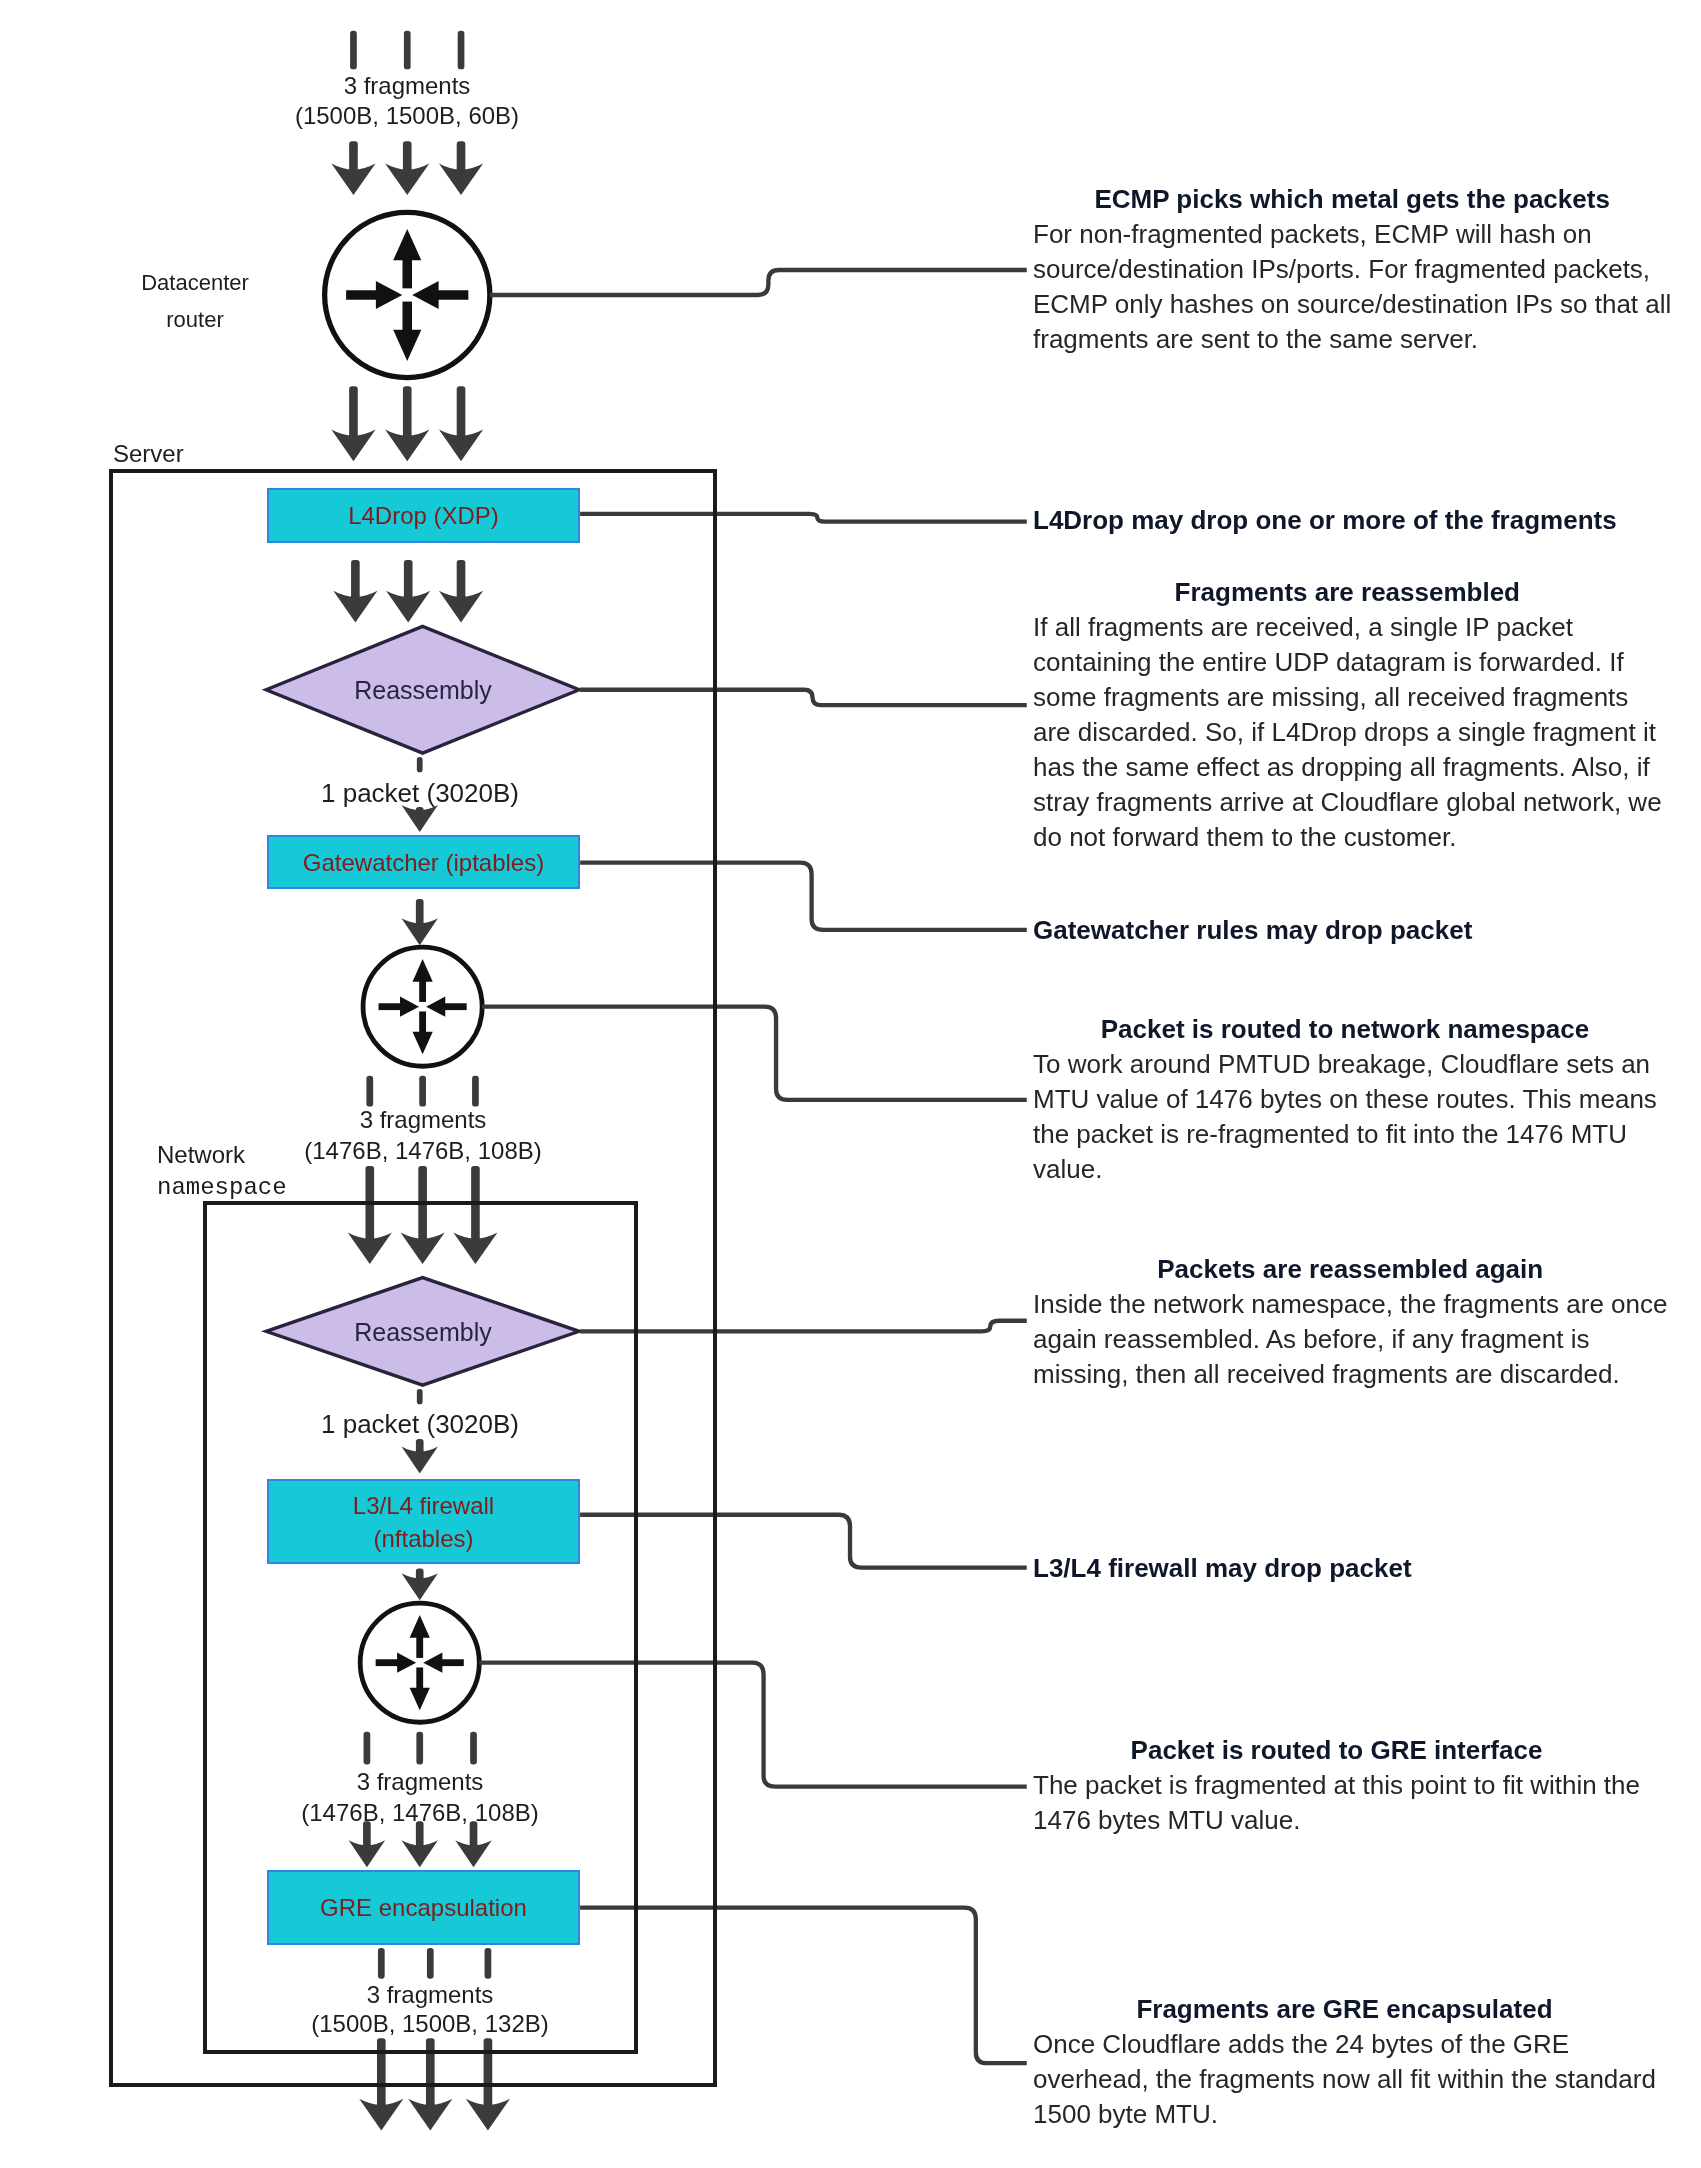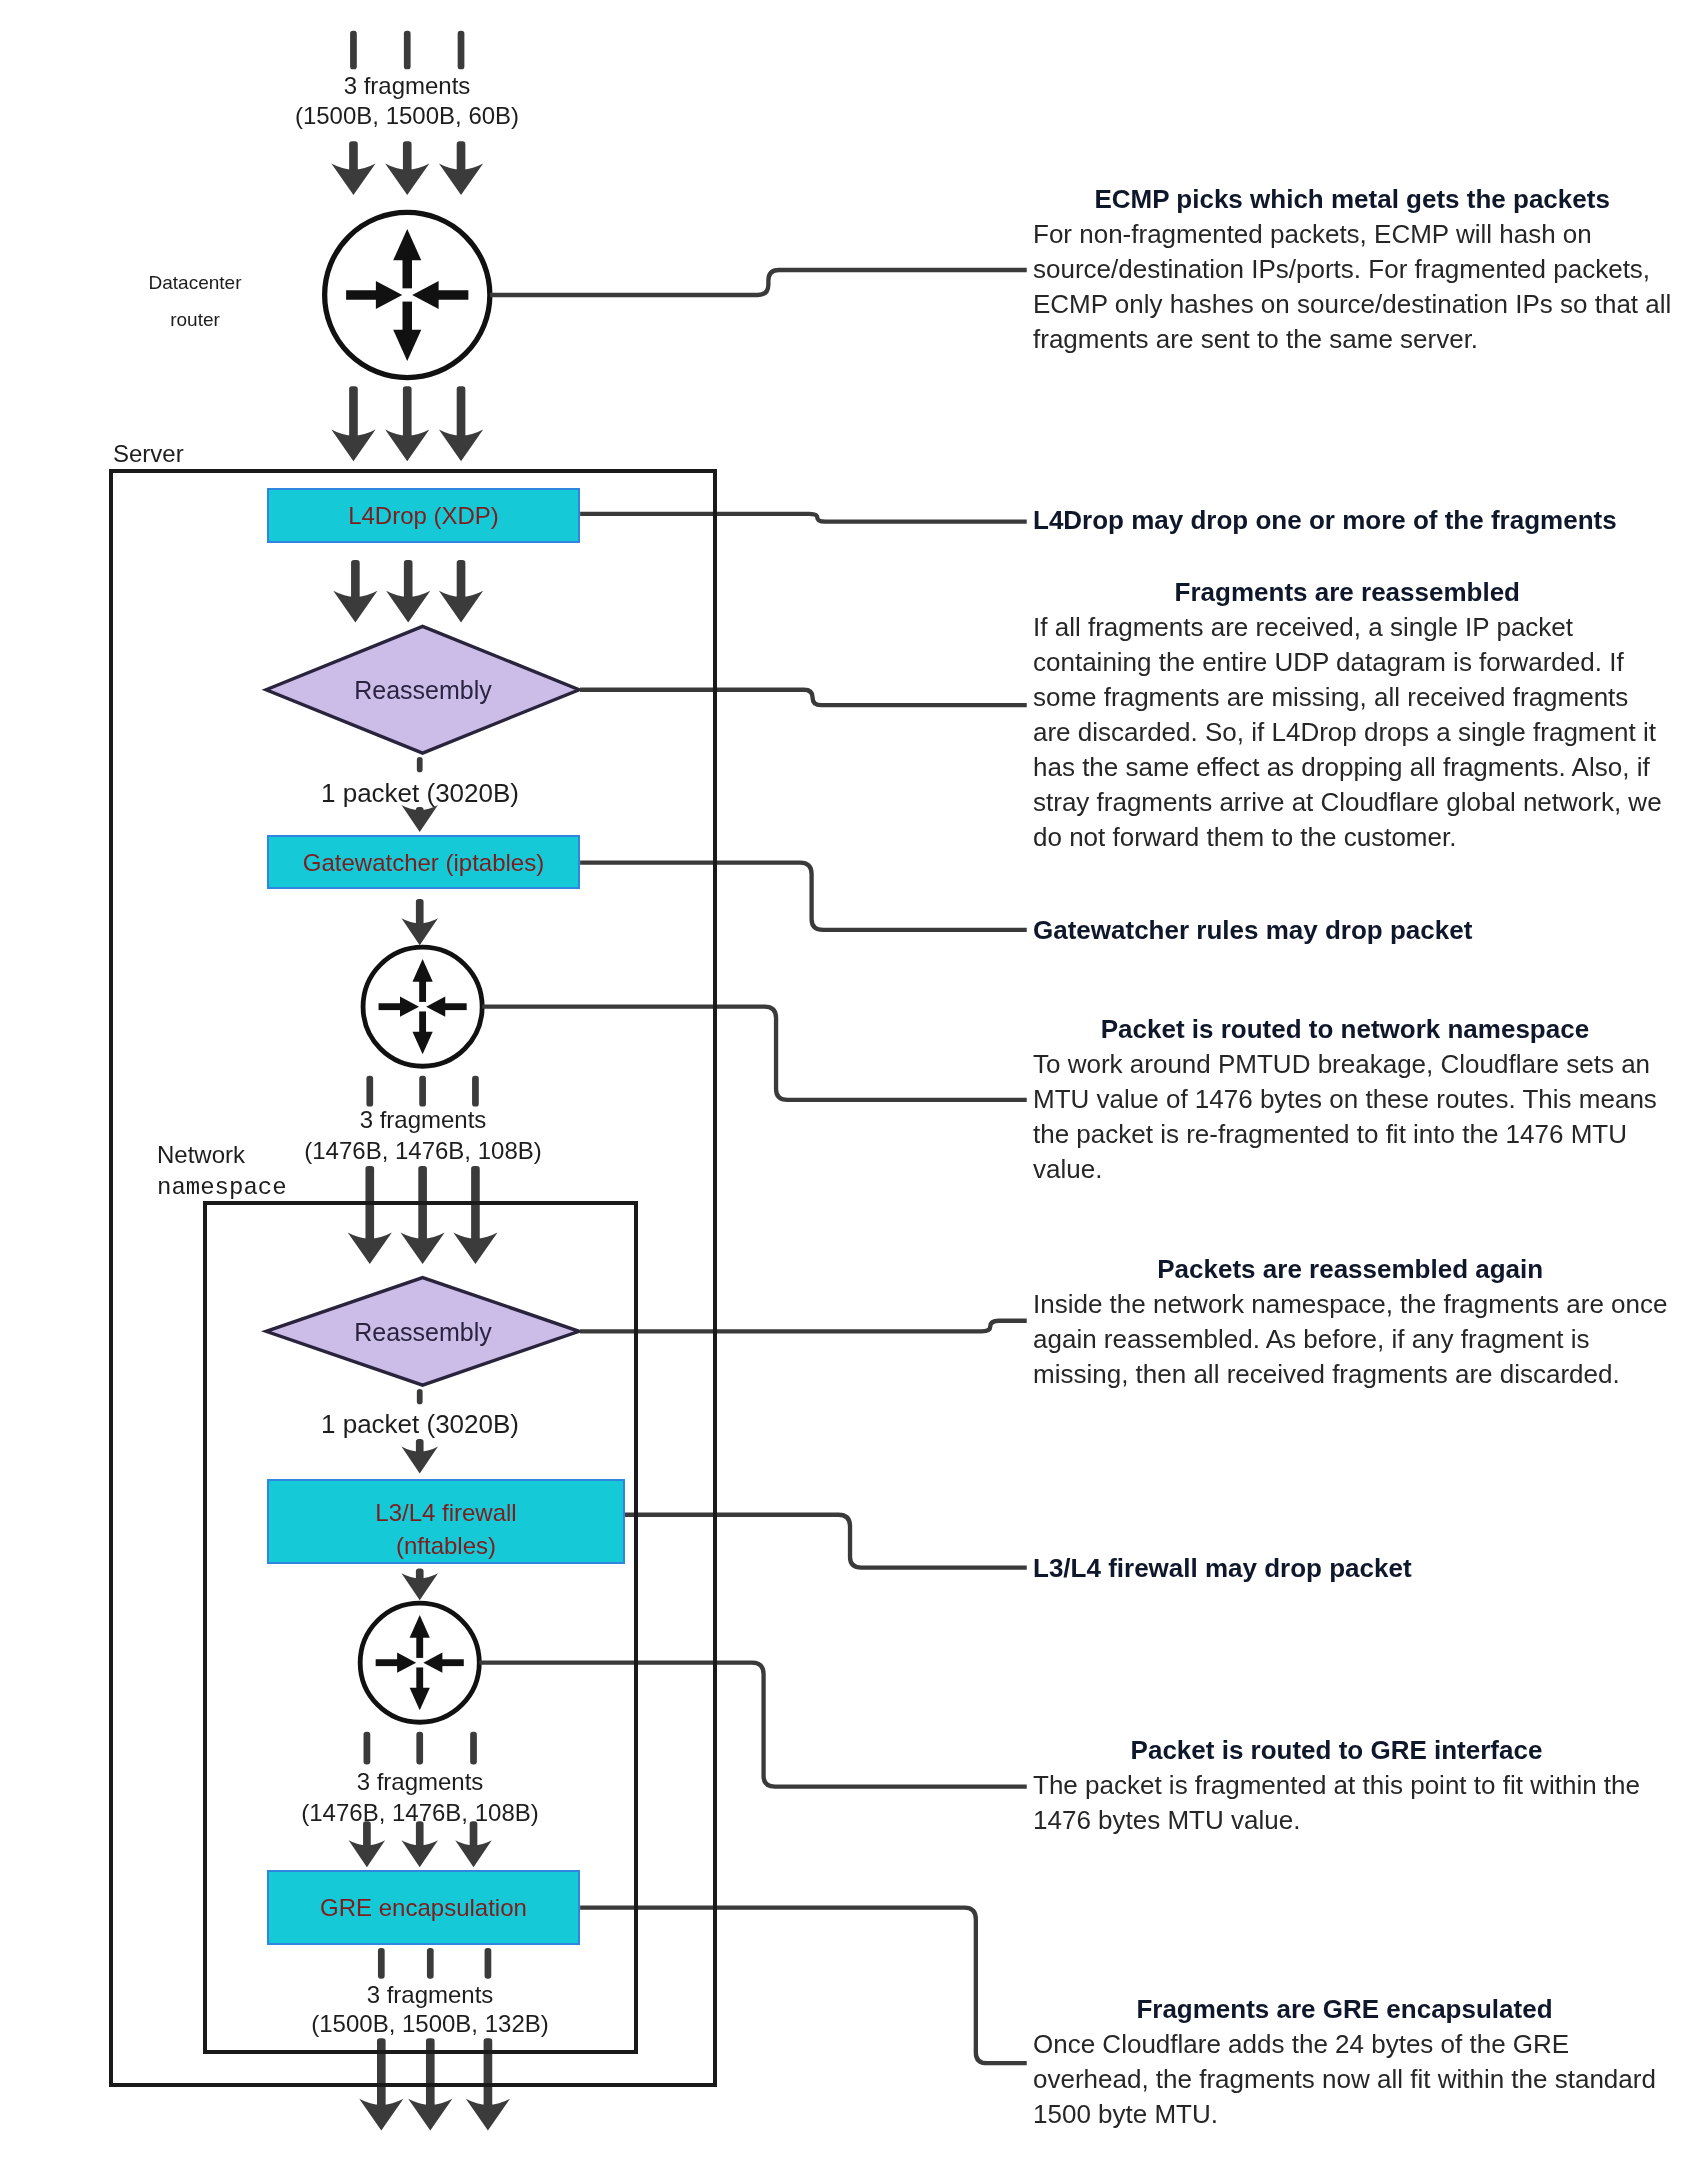--- a/index.html
+++ b/index.html
@@ -6,21 +6,21 @@
   #stage{position:relative;width:1701px;height:2168px;background:#ffffff;overflow:hidden;
          font-family:"Liberation Sans","DejaVu Sans",sans-serif;color:#202020;}
   #icon-layer{position:absolute;left:0;top:0;width:1701px;height:2168px;pointer-events:none;}
   .frame{position:absolute;border:4.8px solid #1a1a1a;background:transparent;box-sizing:border-box;}
   .pbox{position:absolute;background:#15c9d6;border:2.4px solid #2e86e0;box-sizing:border-box;
         display:flex;flex-direction:column;align-items:center;justify-content:center;
         font-size:24px;color:#7f1d1d;text-align:center;line-height:33px;}
   .caption{position:absolute;transform:translate(-50%,-50%);white-space:nowrap;
            font-size:24px;color:#1d1d1d;text-align:center;}
   .sidelabel{position:absolute;font-size:24px;color:#1d1d1d;white-space:nowrap;}
-  .dclabel{position:absolute;transform:translate(-50%,-50%);font-size:19px;color:#1d1d1d;
+  .dclabel{position:absolute;transform:translate(-50%,-50%);font-size:22px;color:#1d1d1d;
            text-align:center;white-space:nowrap;}
   .dlabel{position:absolute;transform:translate(-50%,-50%);font-size:25px;color:#2a2440;white-space:nowrap;}
   .ann{position:absolute;left:1033px;white-space:nowrap;}
   .ann-h{font-size:26px;font-weight:700;color:#0f172a;line-height:35px;text-align:center;}
   .ann-l{font-size:26px;font-weight:400;color:#262626;line-height:35px;}
 </style>
 </head>
 <body>
 
 <div id="stage">
@@ -150,21 +150,21 @@
   <div class="caption" style="left:420px;top:1813px;">(1476B, 1476B, 108B)</div>
   <div class="caption" style="left:430px;top:1995px;">3 fragments</div>
   <div class="caption" style="left:430px;top:2024px;">(1500B, 1500B, 132B)</div>
 
   <div class="pbox" style="left:267px;top:488px;width:313px;height:55px;">
     <div>L4Drop (XDP)</div>
   </div>
   <div class="pbox" style="left:267px;top:835px;width:313px;height:54px;">
     <div>Gatewatcher (iptables)</div>
   </div>
-  <div class="pbox" style="left:267px;top:1479px;width:358px;height:85px;justify-content:flex-end;">
+  <div class="pbox" style="left:267px;top:1479px;width:313px;height:85px;">
     <div>L3/L4 firewall</div>
     <div>(nftables)</div>
   </div>
   <div class="pbox" style="left:267px;top:1870px;width:313px;height:75px;">
     <div>GRE encapsulation</div>
   </div>
 
   <div class="dlabel" style="left:423px;top:690px;">Reassembly</div>
   <div class="dlabel" style="left:423px;top:1332px;">Reassembly</div>
 

